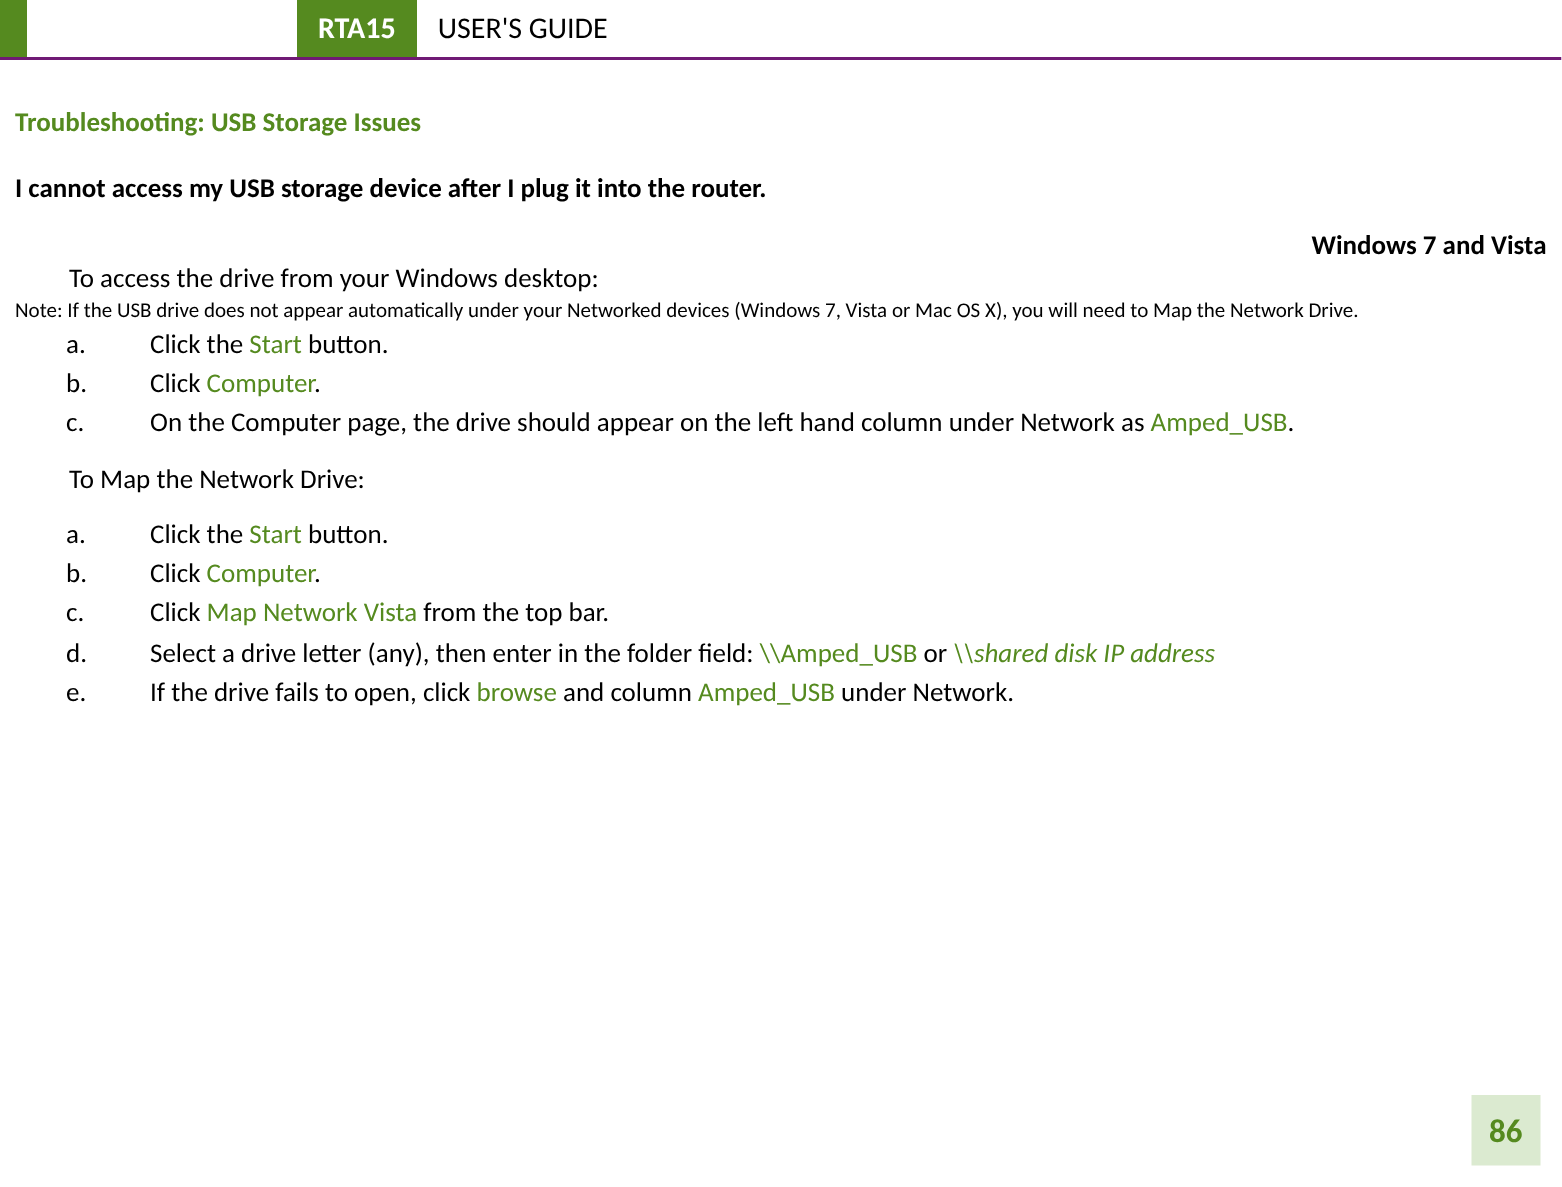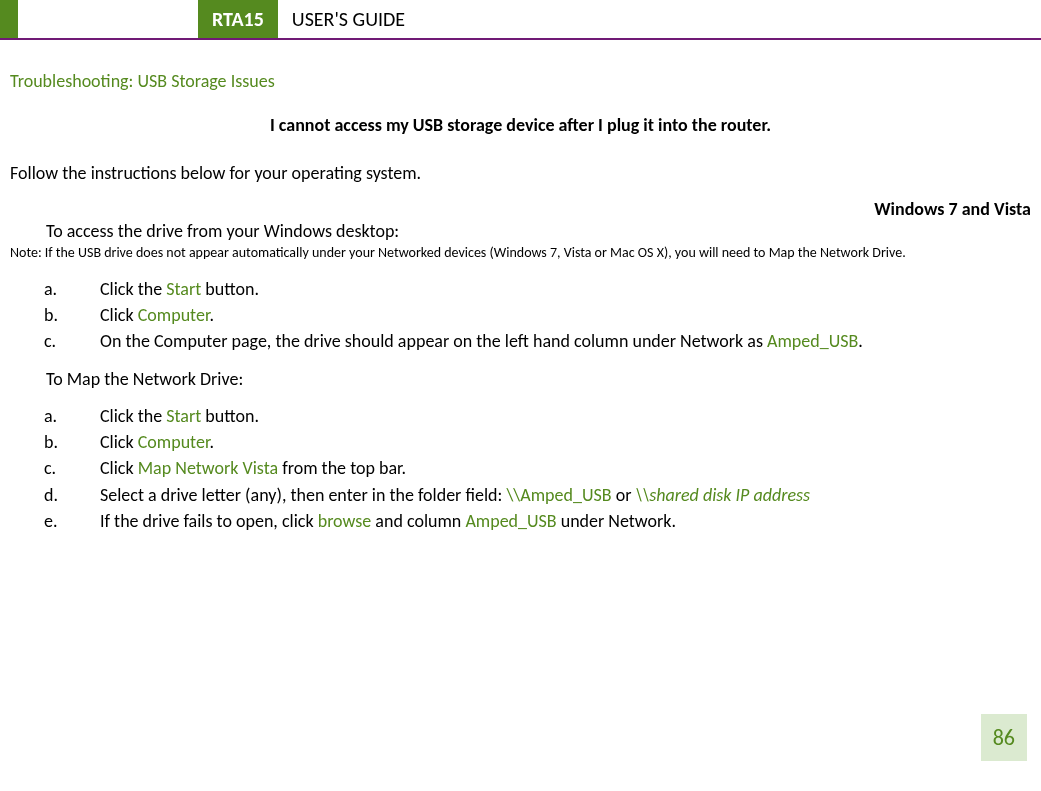--- a/index.html
+++ b/index.html
@@ -40,50 +40,48 @@
       padding: 6px 14px;
       display: flex;
       align-items: center;
       color: #000;
     }
     .content {
       padding: 30px 10px 0 10px;
     }
     .section-title {
       color: #558a1f;
-      font-weight: normal;
+      font-weight: bold;
       font-size: 18px;
       margin-bottom: 22px;
     }
     .subheading {
       font-weight: bold;
       font-size: 18px;
       color: #000;
-      margin-bottom: 26px;
-      text-align: center;
+      margin-bottom: 16px;
     }
     .body-text {
       font-size: 18px;
       color: #000;
       margin-bottom: 14px;
     }
     .indent1 {
       padding-left: 36px;
     }
     .os-heading {
       font-weight: bold;
       font-size: 18px;
       color: #000;
       text-align: right;
     }
     .note {
       font-size: 14px;
       color: #000;
       margin-top: 2px;
-      margin-bottom: 14px;
       line-height: 1.35;
     }
     .list {
       font-size: 18px;
       color: #000;
       margin-bottom: 14px;
     }
     .list-row {
       display: flex;
       margin-bottom: 2px;
@@ -103,44 +101,43 @@
     .green-term {
       color: #558a1f;
     }
     .green-term-italic {
       color: #558a1f;
       font-style: italic;
     }
     .page-number-box {
       position: absolute;
       right: 14px;
-      bottom: 30px;
+      bottom: 14px;
       background: #dbead0;
       color: #558a1f;
       font-size: 22px;
       padding: 10px 12px;
-      font-weight: normal;
+      font-weight: bold;
     }
   </style>
 </head>
 <body>
 
 <div class="header">
   <div class="header-edge"></div>
   <div class="header-spacer"></div>
   <div class="header-badge">RTA15</div>
   <div class="header-title">USER'S GUIDE</div>
 </div>
 
 <div class="content">
   <div class="section-title">Troubleshooting: USB Storage Issues</div>
 
   <div class="subheading">I cannot access my USB storage device after I plug it into the router.</div>
 
-  <div class="body-text">Follow the instructions below for your operating system.</div>
 
   <div class="indent1">
     <div class="os-heading">Windows 7 and Vista</div>
     <div class="body-text" style="margin-bottom:2px;">To access the drive from your Windows desktop:</div>
   </div>
 
   <div class="note">Note: If the USB drive does not appear automatically under your Networked devices (Windows 7, Vista or Mac OS X), you will need to Map the Network Drive.</div>
 
   <div class="list">
     <div class="list-row">

